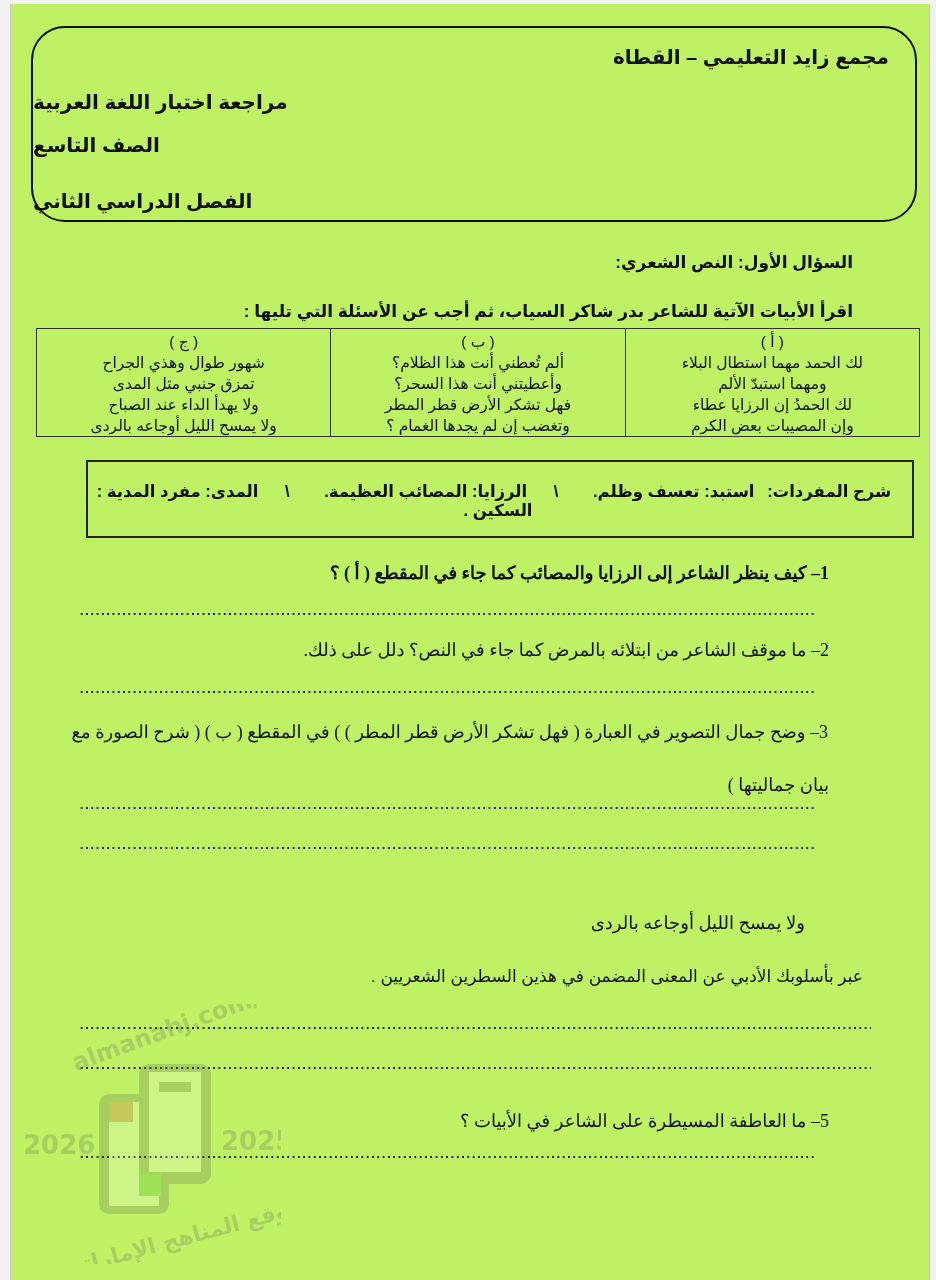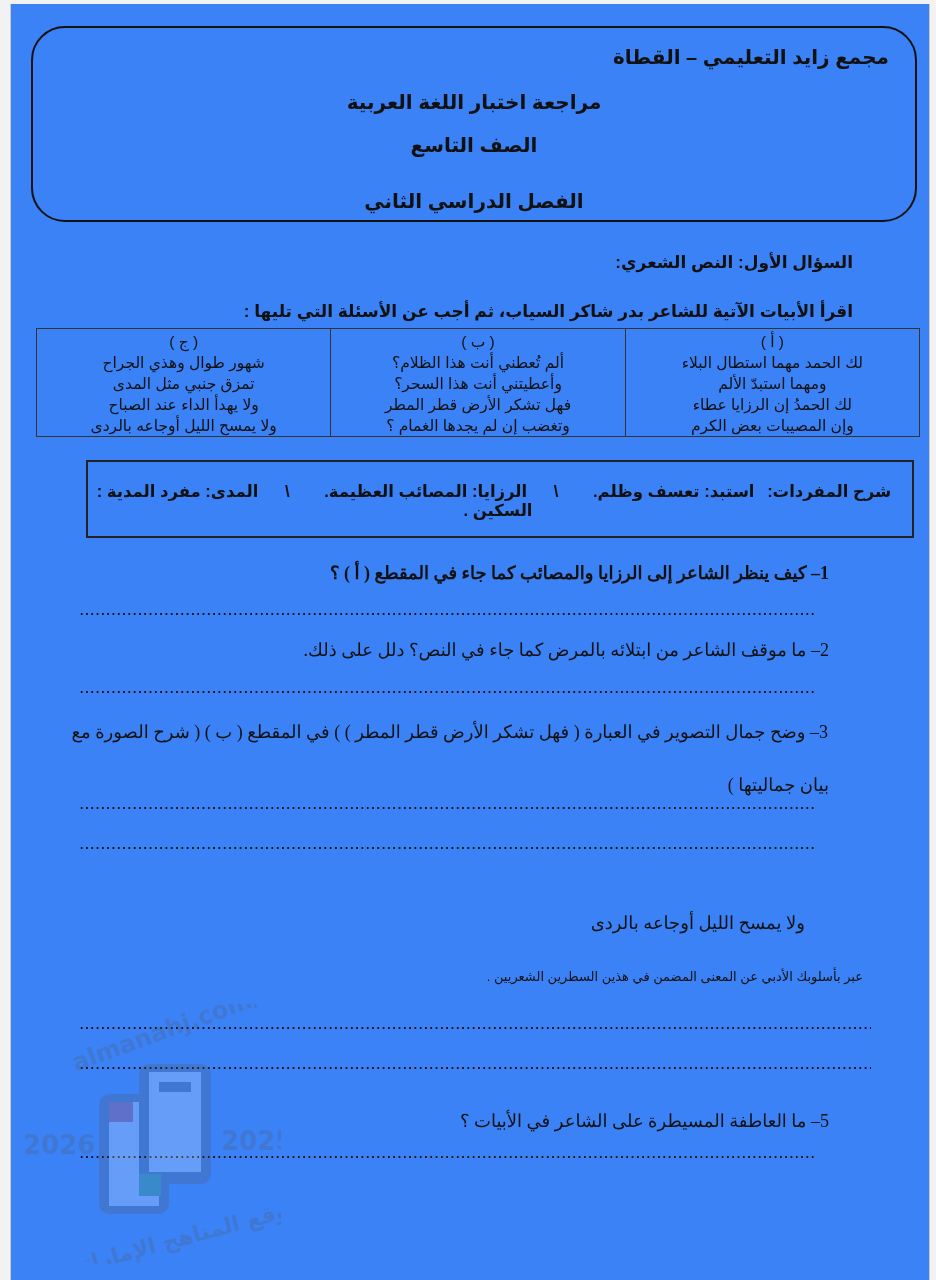--- a/index.html
+++ b/index.html
@@ -2,29 +2,29 @@
 <html><head>
 <meta charset="utf-8">
 <style>
   html, body { margin:0; padding:0; }
   body {
     width:936px; height:1280px; background:#f2f2f2; position:relative; overflow:hidden;
     font-family:"Liberation Serif", "DejaVu Serif", serif; color:#111;
   }
   .page {
     position:absolute; left:10px; top:4px; width:918px; height:1276px;
-    background:#3b82f6; border-left:1px solid #c8c8c8; border-right:1px solid #c8c8c8;
+    background:#bef264; border-left:1px solid #c8c8c8; border-right:1px solid #c8c8c8;
   }
   .header-box {
     position:absolute; left:20px; top:22px; width:886px; height:196px;
     border:2px solid #111; border-radius:34px; box-sizing:border-box;
   }
   .bold-ar { font-family:"Liberation Sans", "DejaVu Sans", sans-serif; font-weight:bold; }
   .school { position:absolute; right:26px; top:17px; font-size:20px; direction:rtl; }
-  .title-line { position:absolute; left:0; right:0; text-align:center; font-size:20px; direction:rtl; }
+  .title-line { position:absolute; left:0; right:0; text-align:left; font-size:20px; direction:rtl; }
   .t1 { top:62px; } .t2 { top:105px; } .t3 { top:149px;margin-top:12px; }
 
   .q-head { position:absolute; right:76px; direction:rtl; font-size:17px; }
   .qh1 { top:248px; } .qh2 { top:297px; }
 
   table.poem {
     position:absolute; left:25px; top:324px; width:884px; border-collapse:collapse;
     direction:rtl; font-family:"Liberation Sans", "DejaVu Sans", sans-serif; font-size:15.5px;
   }
   table.poem td { border:1px solid #333; text-align:center; vertical-align:top; width:33.33%; padding:2px 4px 0; line-height:21px; }
@@ -101,21 +101,21 @@
 
   <div class="question" style="top:629px;">2– ما موقف الشاعر من ابتلائه بالمرض كما جاء في النص؟ دلل على ذلك.</div>
   <div class="dots" style="left:68px; width:736px; top:687px;"></div>
 
   <div class="question" style="top:711px; right:101px; left:50px;">3– وضح جمال التصوير في العبارة  ( فهل تشكر الأرض قطر المطر ) ) في المقطع ( ب ) ( شرح الصورة مع</div>
   <div class="question" style="top:764px;">بيان جماليتها )</div>
   <div class="dots" style="left:68px; width:736px; top:803px;"></div>
   <div class="dots" style="left:68px; width:736px; top:843px;"></div>
 
   <div class="question" style="top:902px; right:124px;">ولا يمسح الليل أوجاعه بالردى</div>
-  <div class="question" style="top:956px; right:66px; font-family:'Liberation Sans','DejaVu Sans',sans-serif; font-size:13px;">عبر بأسلوبك الأدبي عن المعنى المضمن في هذين السطرين الشعريين .</div>
+  <div class="question" style="top:956px; right:66px; font-family:'Liberation Sans','DejaVu Sans',sans-serif; font-size:17px;">عبر بأسلوبك الأدبي عن المعنى المضمن في هذين السطرين الشعريين .</div>
   <div class="dots" style="left:68px; width:792px; top:1023px;"></div>
   <div class="dots" style="left:68px; width:792px; top:1063px;"></div>
 
   <div class="question" style="top:1100px;">5– ما العاطفة المسيطرة على الشاعر في الأبيات ؟</div>
   <div class="dots" style="left:68px; width:736px; top:1152px;"></div>
 
   <svg class="watermark" viewBox="0 0 260 260">
     <circle cx="130" cy="130" r="112" fill="none" stroke="none"></circle>
     <rect x="78" y="90" width="70" height="120" rx="10" fill="#555"></rect>
     <rect x="88" y="98" width="50" height="104" fill="#fff"></rect>

